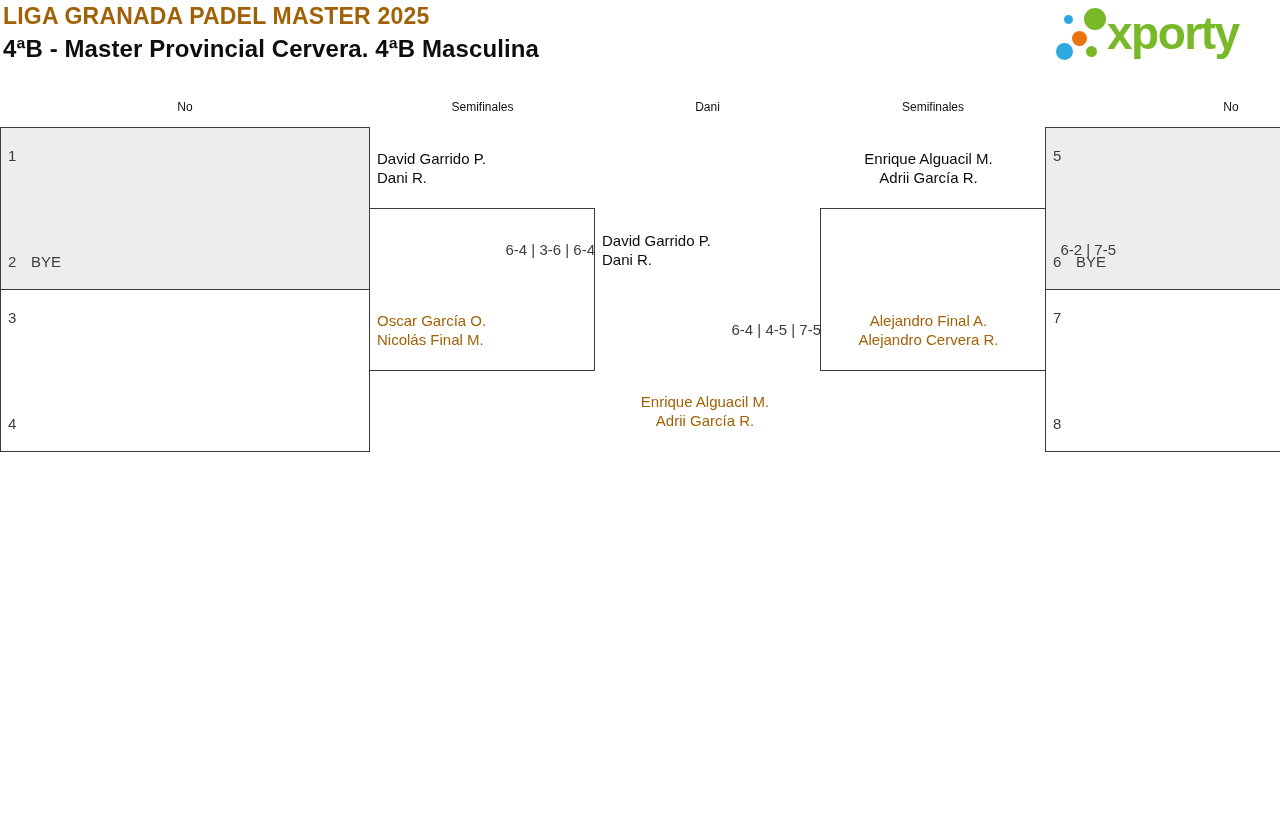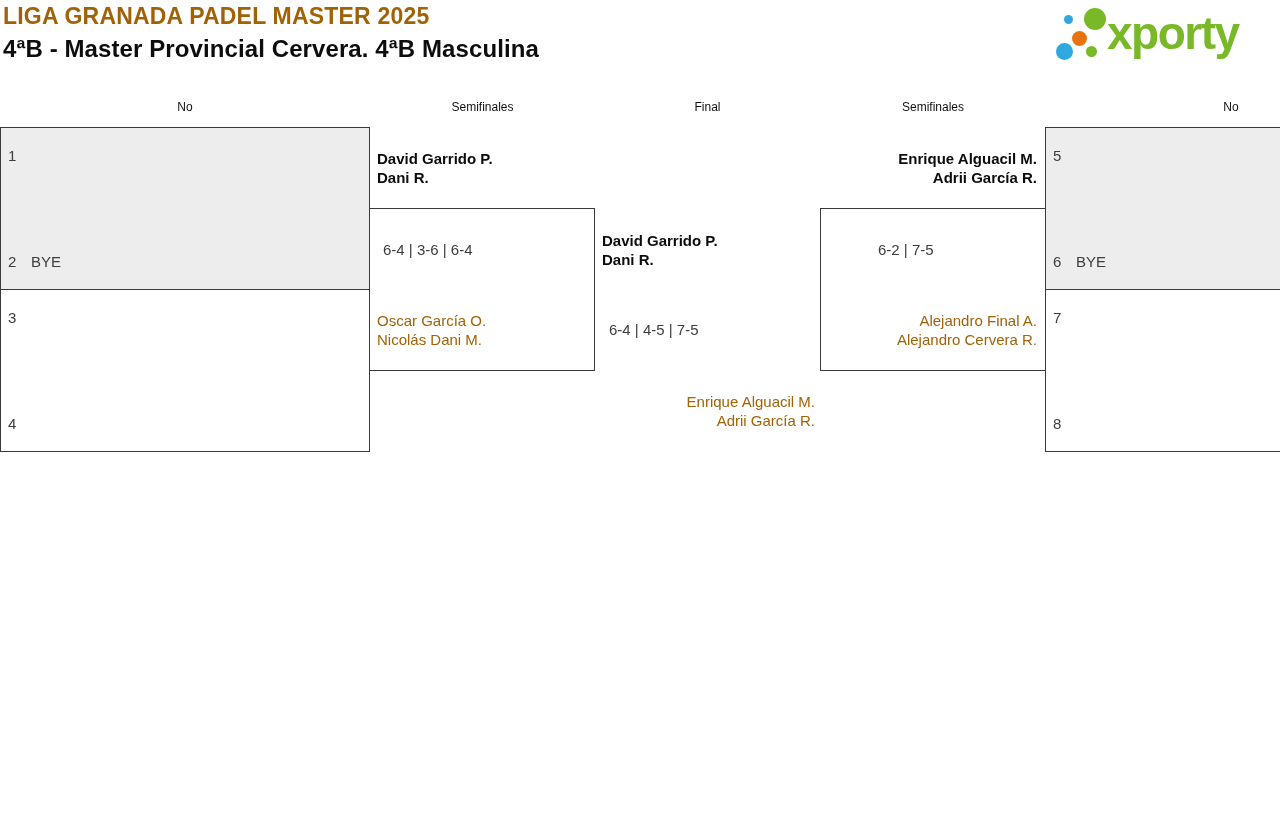--- a/index.html
+++ b/index.html
@@ -23,45 +23,45 @@
   
   .hdr{position:absolute;top:97px;height:20px;font-size:12px;font-weight:500;color:#111;text-align:center;line-height:20px;}
   .box{position:absolute;box-sizing:border-box;border:1px solid #3a3a3a;background:#fff;}
   .box.gray{background:#EDEDED;}
   .seedbox{display:flex;flex-direction:column;justify-content:space-between;padding:19px 7px;}
   .seed-row{display:flex;font-size:15px;color:#3d3d3d;line-height:17px;}
   .seed-num{min-width:10px;}
   .seed-label{margin-left:13px;}
   .names{position:absolute;font-size:15px;line-height:19px;}
   .names div{white-space:nowrap;}
-  .winners{font-weight:700;color:#0c0c0c;}
+  .winners{font-weight:400;color:#0c0c0c;}
   .losers{color:#a16207;}
-  .score{position:absolute;font-size:15px;line-height:16px;color:#3d3d3d;text-align:left;padding-left:14px;}
-  .t-right{text-align:right;}
+  .score{position:absolute;font-size:15px;line-height:16px;color:#3d3d3d;text-align:right;}
+  .t-right{text-align:center;}
 </style>
 </head>
 <body>
 
 <div id="app">
 
   <div class="title1">LIGA GRANADA PADEL MASTER 2025</div>
   <div class="title2">4ªB - Master Provincial Cervera. 4ªB Masculina</div>
 
   <div class="logo">
     <span class="dot d-blue-s" style="background: rgb(46, 169, 224);"></span>
     <span class="dot d-green-b" style="background: rgb(121, 185, 40);"></span>
     <span class="dot d-orange" style="background: rgb(232, 115, 14);"></span>
     <span class="dot d-blue-b" style="background: rgb(46, 169, 224);"></span>
     <span class="dot d-green-s" style="background: rgb(121, 185, 40);"></span>
     <span class="logotext" style="color: rgb(121, 185, 40);">xporty</span>
   </div>
 
   <div class="hdr" style="left:0;width:370px;">No</div>
   <div class="hdr" style="left:370px;width:225px;">Semifinales</div>
-  <div class="hdr" style="left:595px;width:225px;">Final</div>
+  <div class="hdr" style="left:595px;width:225px;">Dani</div>
   <div class="hdr" style="left:820px;width:226px;">Semifinales</div>
   <div class="hdr" style="left:1046px;width:370px;">No</div>
 
   <div class="box gray seedbox" style="left:0;top:127px;width:370px;height:163px;">
     <div class="seed-row">
       <span class="seed-num">1</span>
       <span class="seed-label"></span>
     </div>
     <div class="seed-row">
       <span class="seed-num">2</span>
@@ -101,21 +101,21 @@
   </div>
 
   <div class="names winners" style="left:377px;top:149px;">
     <div>David Garrido P.</div>
     <div>Dani R.</div>
   </div>
   <div class="box" style="left:369px;top:208px;width:226px;height:163px;"></div>
   <div class="score" style="left:369px;top:242px;width:226px;">6-4 | 3-6 | 6-4</div>
   <div class="names losers" style="left:377px;top:311px;">
     <div>Oscar García O.</div>
-    <div>Nicolás Dani M.</div>
+    <div>Nicolás Final M.</div>
   </div>
 
   <div class="names winners" style="left:602px;top:231px;">
     <div>David Garrido P.</div>
     <div>Dani R.</div>
   </div>
   <div class="score" style="left:595px;top:322px;width:226px;">6-4 | 4-5 | 7-5</div>
   <div class="names losers t-right" style="left:595px;top:392px;width:220px;">
     <div>Enrique Alguacil M.</div>
     <div>Adrii García R.</div>

